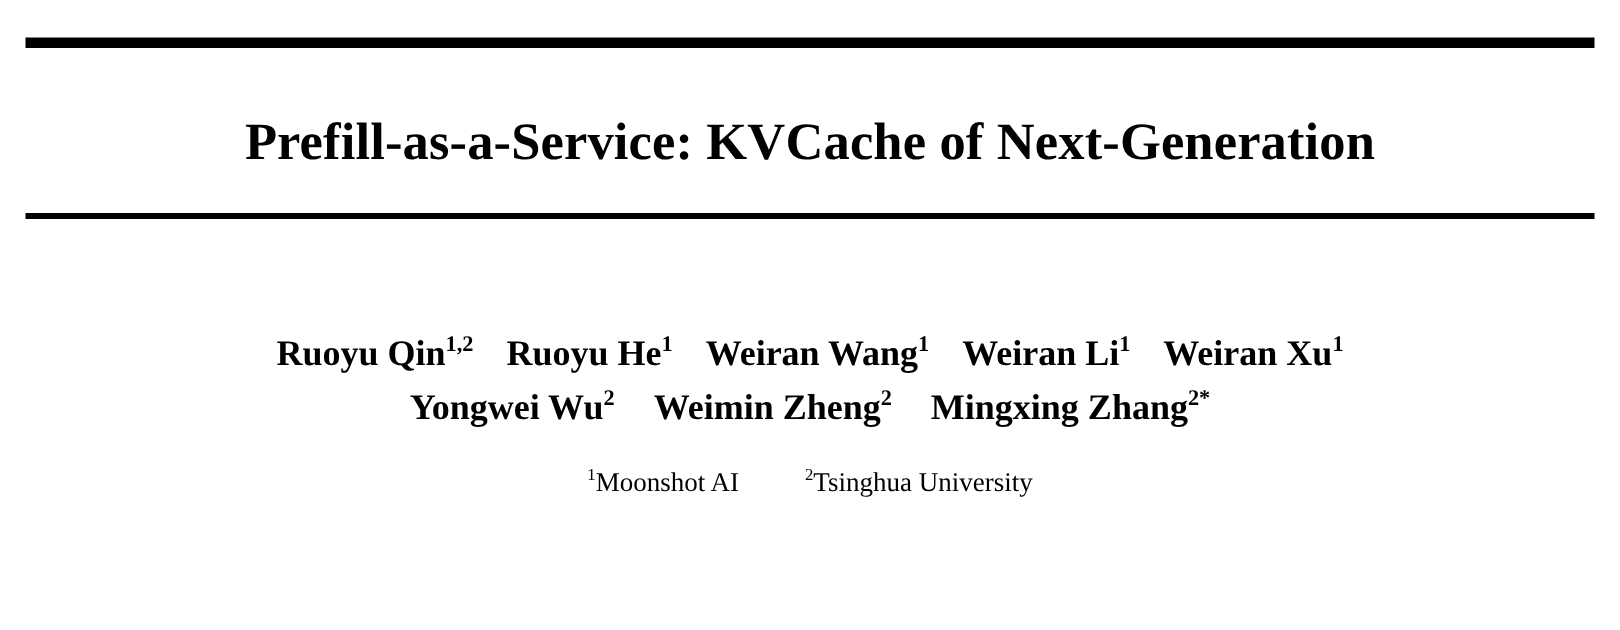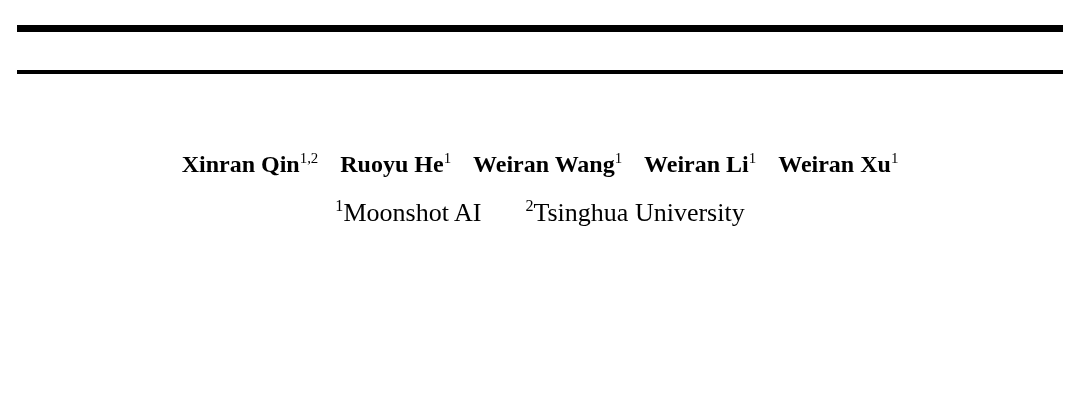--- a/index.html
+++ b/index.html
@@ -59,54 +59,58 @@
     display: inline-block;
     margin: 0 11px;
   }
   .author-row-2 .author {
     margin: 0 13px;
   }
   sup {
     font-size: 0.62em;
     vertical-align: super;
     line-height: 0;
-    font-weight: normal;
+    font-weight: bold;
   }
   .affil-row {
     margin-top: 16px;
-    font-size: 26px;
+    font-size: 18px;
     line-height: 30px;
     font-weight: normal;
     text-align: center;
   }
   .affil {
     display: inline-block;
     margin: 0 22px;
   }
   .affil sup {
     font-weight: normal;
   }
 </style>
 </head>
 <body>
 
 <div class="page">
 
   <div class="rule rule-top"></div>
 
   <div class="title-block">
+    <div class="title-line">Prefill-as-a-Service: KVCache of Next-Generation</div>
   </div>
 
   <div class="rule rule-bottom"></div>
 
   <div class="authors-block">
 
     <div class="author-row author-row-1">
-      <span class="author"><span>Xinran Qin</span><sup>1,2</sup></span><span class="author"><span>Ruoyu He</span><sup>1</sup></span><span class="author"><span>Weiran Wang</span><sup>1</sup></span><span class="author"><span>Weiran Li</span><sup>1</sup></span><span class="author"><span>Weiran Xu</span><sup>1</sup></span>
+      <span class="author"><span>Ruoyu Qin</span><sup>1,2</sup></span><span class="author"><span>Ruoyu He</span><sup>1</sup></span><span class="author"><span>Weiran Wang</span><sup>1</sup></span><span class="author"><span>Weiran Li</span><sup>1</sup></span><span class="author"><span>Weiran Xu</span><sup>1</sup></span>
     </div>
 
+    <div class="author-row author-row-2">
+      <span class="author"><span>Yongwei Wu</span><sup>2</sup></span><span class="author"><span>Weimin Zheng</span><sup>2</sup></span><span class="author"><span>Mingxing Zhang</span><sup>2*</sup></span>
+    </div>
 
     <div class="affil-row">
       <span class="affil"><sup>1</sup><span>Moonshot AI</span></span><span class="affil"><sup>2</sup><span>Tsinghua University</span></span>
     </div>
 
   </div>
 </div>
 
 </body></html>

